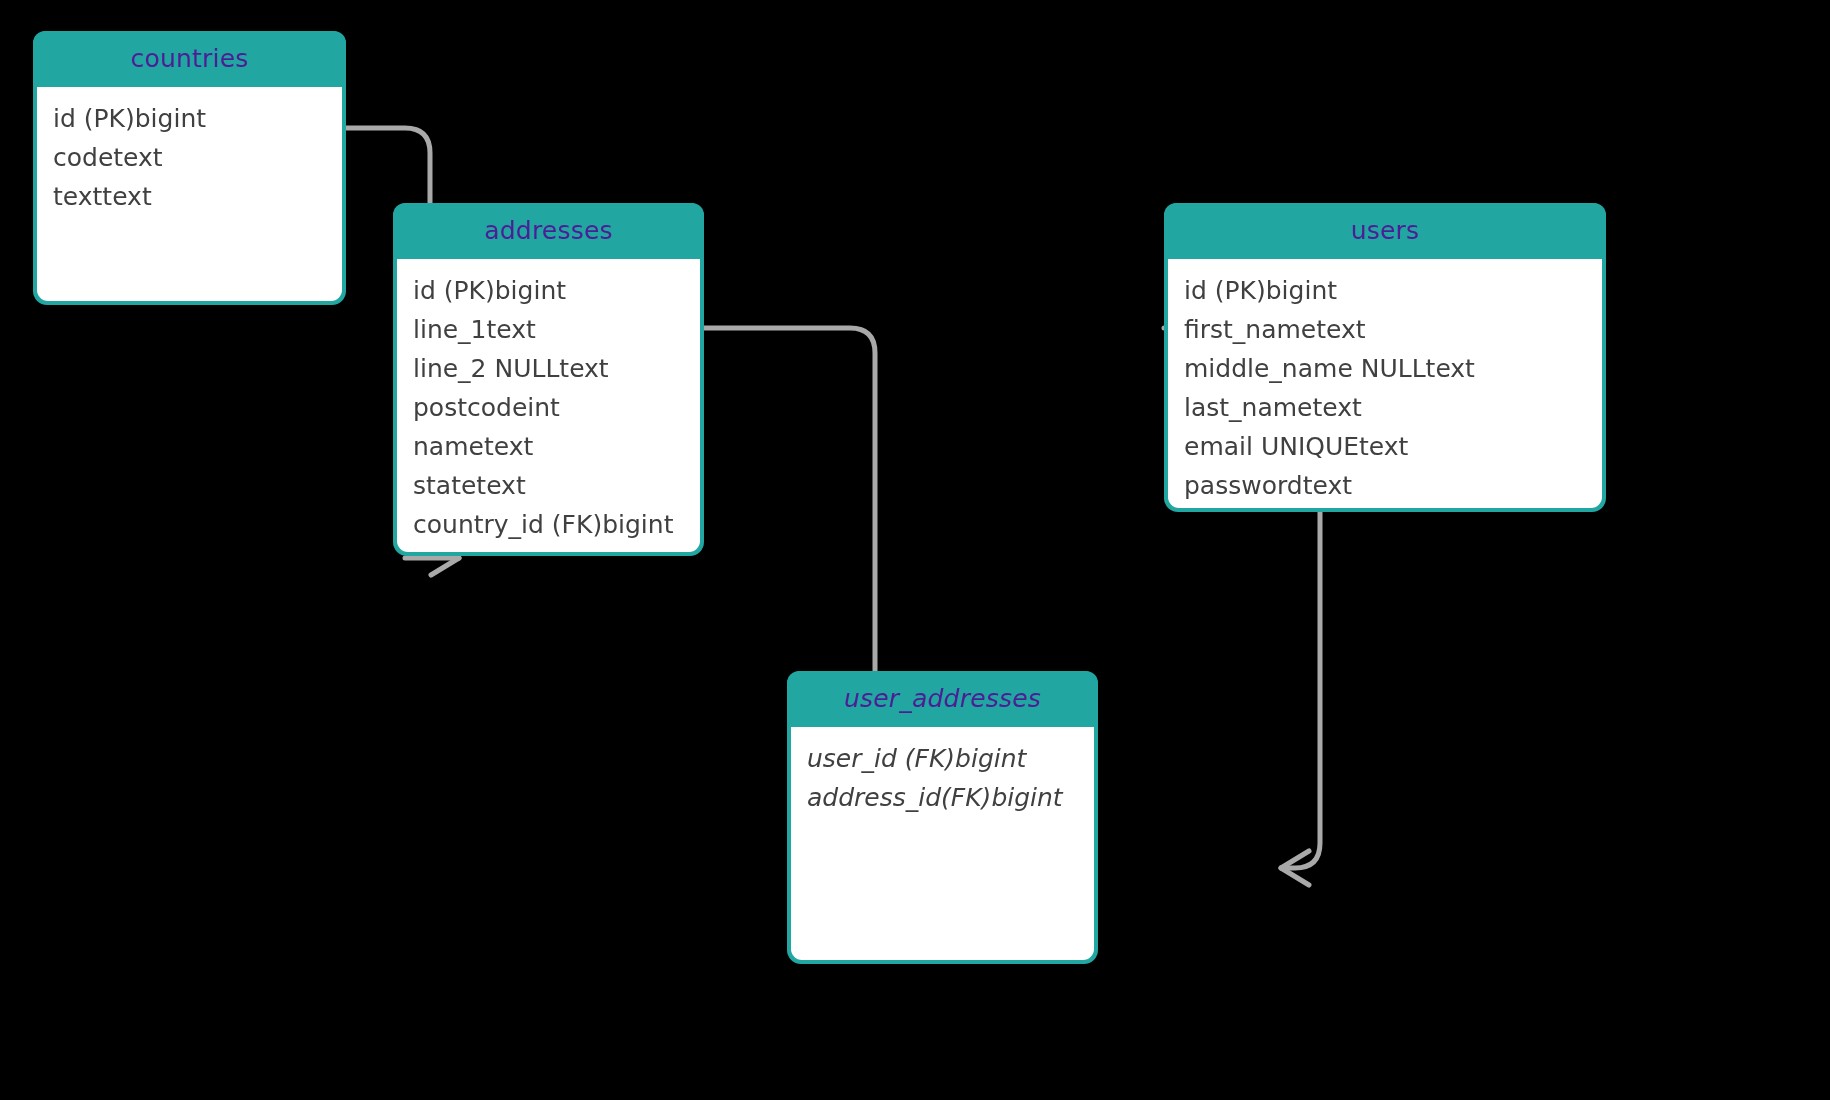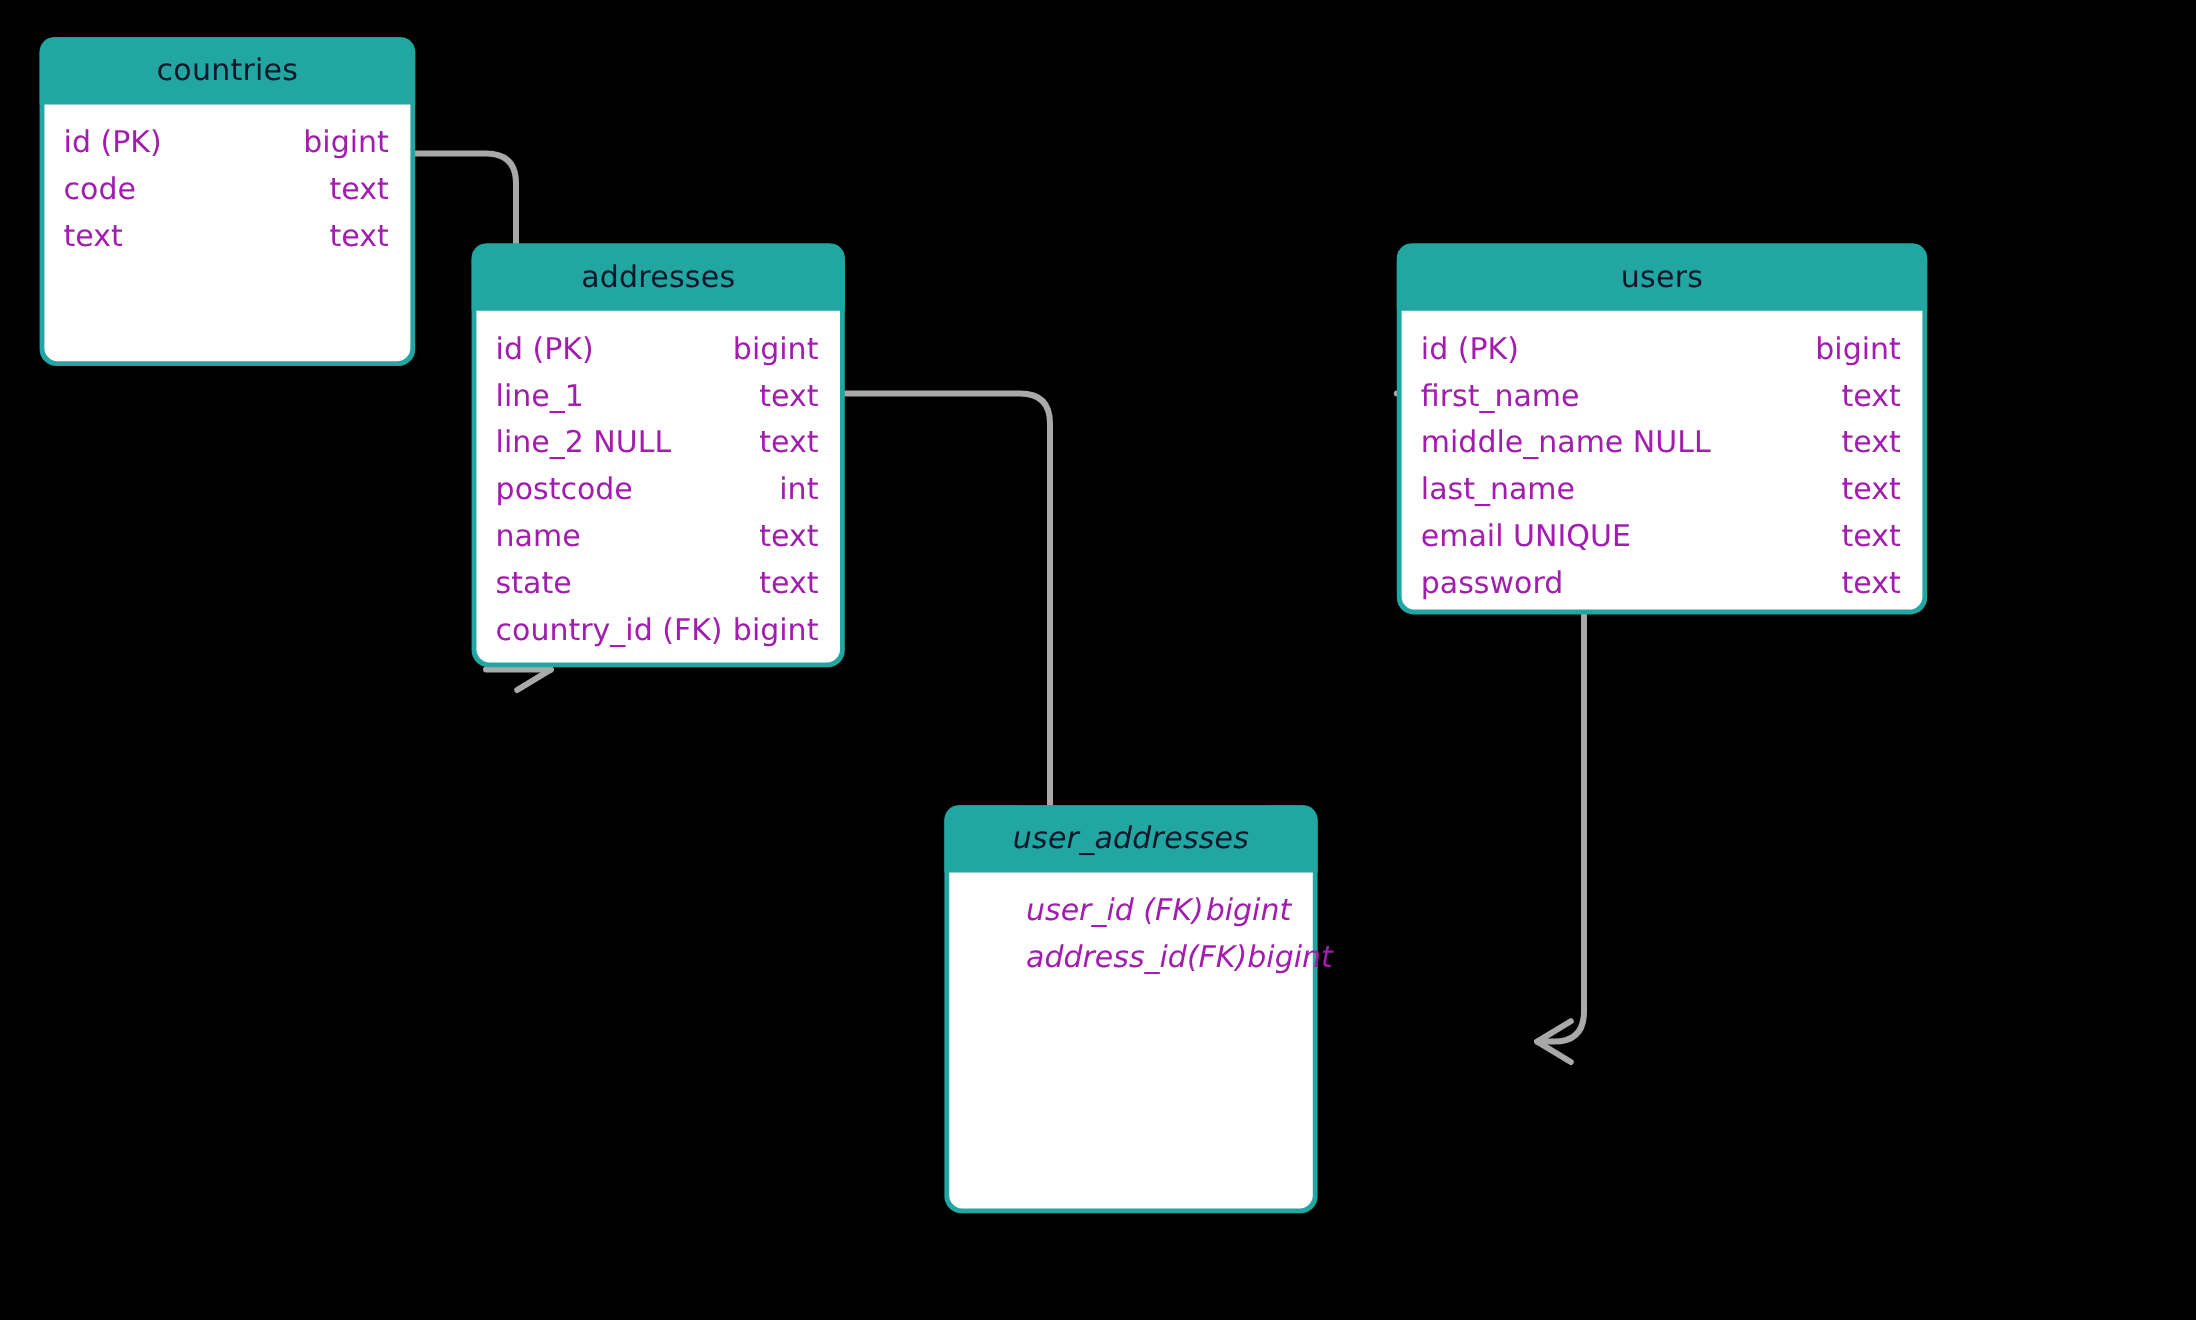--- a/index.html
+++ b/index.html
@@ -38,65 +38,65 @@
     border-radius: 14px;
     background: #21a6a2;
     padding: 0 0 4px 0;
     box-shadow: 0 0 0 0 rgba(0,0,0,0);
   }
 
   .entity-header {
     height: 56px;
     line-height: 56px;
     text-align: center;
-    color: #0f172a;
+    color: #4c1d95;
     font-size: 25px;
     letter-spacing: .2px;
     border-radius: 12px 12px 0 0;
     background: #21a6a2;
     user-select: none;
   }
 
   .entity-body {
     background: #ffffff;
     border-radius: 0 0 11px 11px;
     margin: 0 4px 0 4px;
     padding: 12px 0 0 0;
     box-sizing: border-box;
   }
 
   .field-row {
     display: flex;
-    justify-content: space-between;
+    justify-content: flex-start;
     align-items: center;
     height: 39px;
     padding: 0 18px 0 16px;
     box-sizing: border-box;
-    color: #a21caf;
+    color: #404040;
     font-size: 25px;
     white-space: nowrap;
   }
 
   .field-name { text-align: left; }
   .field-type { text-align: right; }
 
   .filler { display: block; }
 
   
   #ent-countries      { left: 33px;   top: 31px;  width: 313px; }
   #ent-countries      .entity-body { height: 214px; }
 
   #ent-addresses      { left: 393px;  top: 203px; width: 311px; }
   #ent-addresses      .entity-body { height: 293px; }
 
   #ent-users          { left: 1164px; top: 203px; width: 442px; }
   #ent-users          .entity-body { height: 249px; }
 
   #ent-user_addresses { left: 787px;  top: 671px; width: 311px; font-style: italic; }
-  #ent-user_addresses .entity-body { height: 280px; padding-left: 48px; }
+  #ent-user_addresses .entity-body { height: 233px; }
 </style>
 </head>
 <body>
 
 <div id="canvas">
 
   <svg id="edges" viewBox="0 0 1830 1100" width="1830" height="1100" xmlns="http://www.w3.org/2000/svg">
 
     <g>
       <path d="M 346 128 L 405 128 Q 430 128 430 153 L 430 533 Q 430 558 405 558 L 455 558" fill="none" stroke="#a9a9a9" stroke-width="5" stroke-linecap="round" stroke-linejoin="round"></path>

